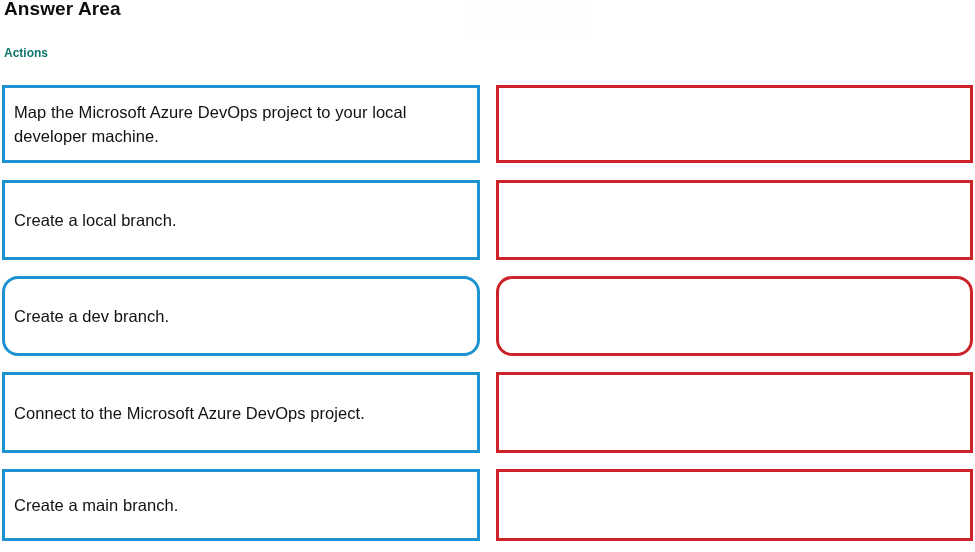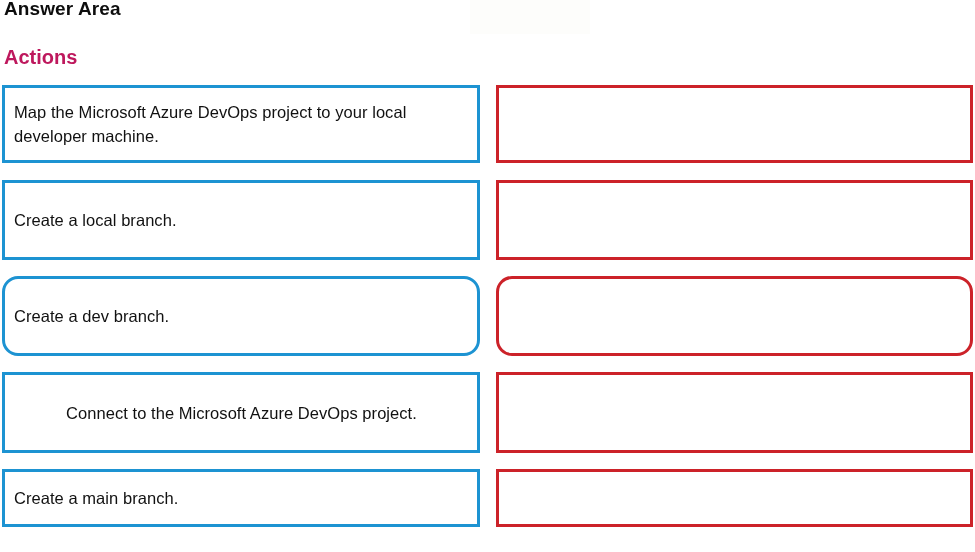--- a/index.html
+++ b/index.html
@@ -34,23 +34,23 @@
     font-weight: bold;
     letter-spacing: 0.1px;
     color: #0d0d0d;
     white-space: nowrap;
   }
 
   .section-label {
     position: absolute;
     left: 4px;
     top: 46px;
-    font-size: 20px;
+    font-size: 12px;
     font-weight: bold;
-    color: #be185d;
+    color: #0f766e;
     white-space: nowrap;
   }
 
   .grid {
     position: absolute;
     left: 0;
     top: 0;
     width: 975px;
     height: 552px;
   }
@@ -86,22 +86,22 @@
     width: 477px;
     box-sizing: border-box;
     border: 3px solid var(--red, #cc2229);
     background: #ffffff;
   }
 
   
   .r0 .action-box, .r0 .answer-box { top: 85px; height: 78px; }
   .r1 .action-box, .r1 .answer-box { top: 180px; height: 80px; }
   .r2 .action-box, .r2 .answer-box { top: 276px; height: 80px; border-radius: 16px; }
-  .r3 .action-box, .r3 .answer-box { top: 372px; height: 81px; justify-content: center; }
-  .r4 .action-box, .r4 .answer-box { top: 469px; height: 58px; }
+  .r3 .action-box, .r3 .answer-box { top: 372px; height: 81px; }
+  .r4 .action-box, .r4 .answer-box { top: 469px; height: 72px; }
 </style>
 </head>
 <body>
 
 <div class="bg-panel"></div>
 
 <div class="page-title">Answer Area</div>
 
 <div class="section-label">Actions</div>
 

